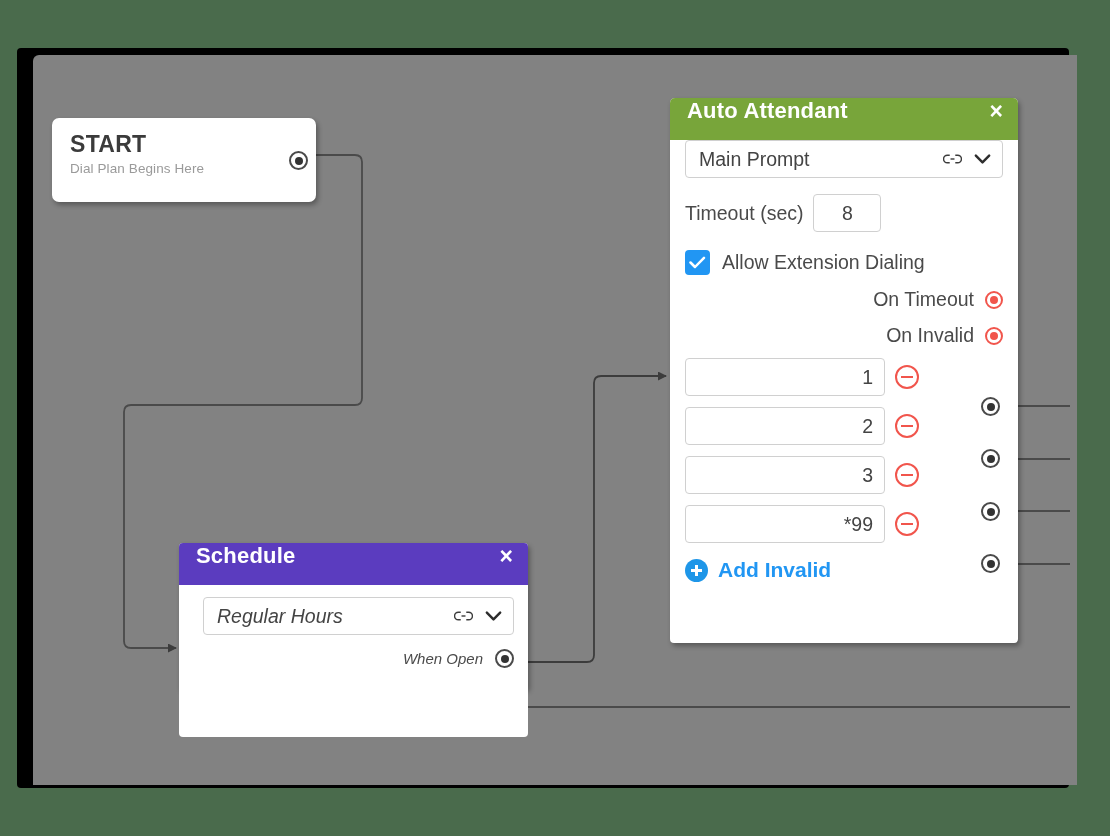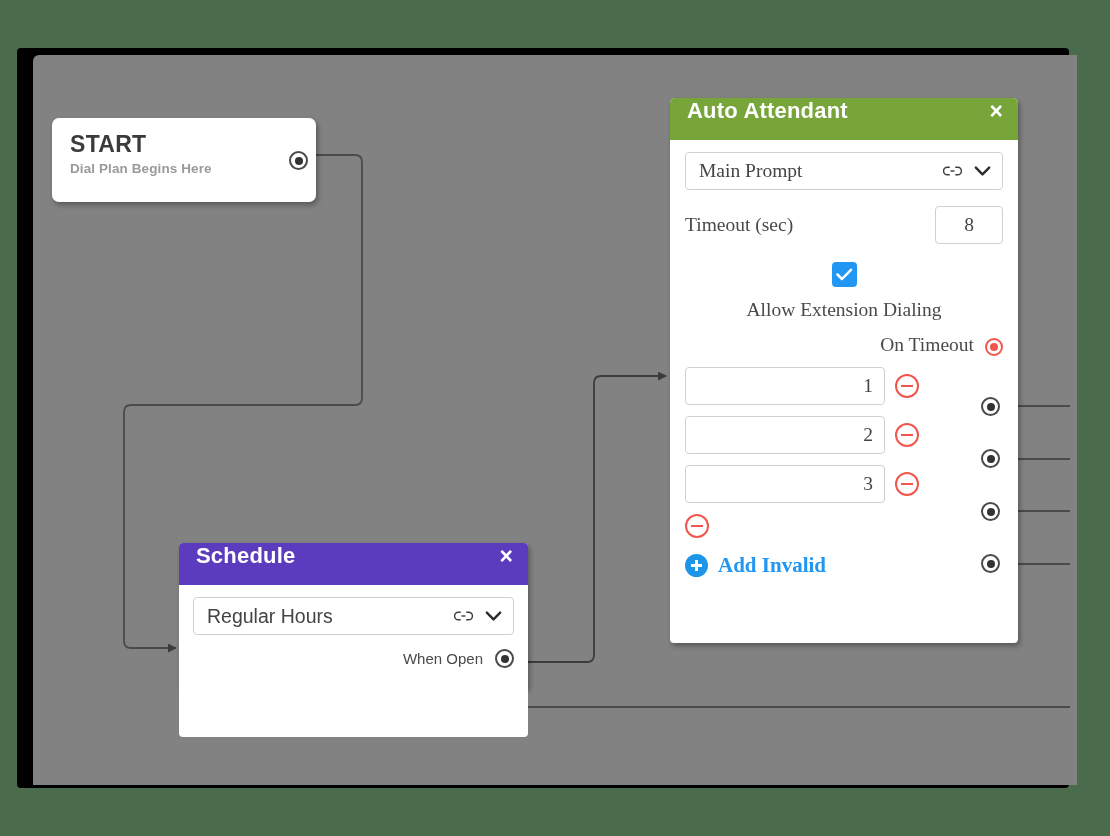--- a/index.html
+++ b/index.html
@@ -60,21 +60,20 @@
     font-weight: bold;
     color: #3b3b3b;
     letter-spacing: 0.3px;
     line-height: 1.05;
   }
   #start-sub {
     font-size: 13.5px;
     color: #9a9a9a;
     margin-top: 5px;
     letter-spacing: 0.1px;
-    font-weight: bold;
   }
 
   
   .port {
     position: absolute;
     width: 19px; height: 19px;
     border-radius: 50%;
     background: #ffffff;
     border: 2.5px solid #4a4a4a;
     box-sizing: border-box;
@@ -144,30 +143,29 @@
     left: 670px; top: 98px;
     width: 348px; height: 545px;
     border-radius: 5px 5px 4px 4px;
     overflow: visible;
   }
   #aa-header {
     background: #78a53a;
     border-radius: 5px 5px 0 0;
   }
   #aa-body {
-    padding: 12px 15px 0 15px;
+    padding: 0 15px 0 15px;
     box-sizing: border-box;
     height: 371px;
     border-radius: 0 0 4px 4px;
-    font-family: Liberation Serif, serif;
   }
   .timeout-row {
     display: flex;
     align-items: center;
-    justify-content: space-between;
+    justify-content: flex-start;
     gap: 10px;
     margin-top: 16px;
   }
   .field-label {
     font-size: 19.5px;
     color: #4a4a4a;
   }
   .timeout-input {
     width: 68px; height: 38px;
     border: 1px solid #d0d0d0;
@@ -178,33 +176,32 @@
     justify-content: center;
     font-size: 19.5px;
     color: #444444;
     background: #fff;
   }
   .check-row {
     display: flex;
     align-items: center;
     gap: 12px;
     margin-top: 18px;
-    flex-direction: column;
   }
   .checkbox {
     width: 25px; height: 25px;
     border-radius: 4px;
     background: #2196f3;
     display: flex;
     align-items: center;
     justify-content: center;
   }
   .radio-row {
     display: flex;
-    align-items: flex-end;
+    align-items: center;
     justify-content: flex-end;
     gap: 11px;
     margin-top: 13px;
   }
   .radio-red {
     width: 18px; height: 18px;
     border-radius: 50%;
     border: 2px solid #f1554c;
     box-sizing: border-box;
     position: relative;
@@ -283,24 +280,25 @@
   }
 
   
   #sched-panel {
     left: 179px; top: 543px;
     width: 349px; height: 146px;
     border-radius: 4px;
   }
   #sched-header { background: #5b3cbf; border-radius: 4px 4px 0 0; }
   #sched-body {
-    padding: 12px 14px 0 14px;
+    padding: 12px 14px 0 24px;
     box-sizing: border-box;
     height: 152px;
     border-radius: 0 0 4px 4px;
+    font-style: italic;
   }
   .out-row {
     display: flex;
     align-items: center;
     justify-content: flex-end;
     gap: 12px;
     margin-top: 14px;
   }
   .out-label {
     font-size: 15px;
@@ -376,40 +374,45 @@
         </svg>
       </span>
       <span class="field-label">Allow Extension Dialing</span>
     </div>
 
     <div class="radio-row">
       <span class="field-label">On Timeout</span>
       <span class="radio-red"></span>
     </div>
 
+    <div class="radio-row">
+      <span class="field-label">On Invalid</span>
+      <span class="radio-red"></span>
+    </div>
 
     <div class="option-row">
       <div class="option-input">1</div>
       <div class="minus-btn">
           <span></span>
         </div>
     </div>
     <div class="option-row">
       <div class="option-input">2</div>
       <div class="minus-btn">
           <span></span>
         </div>
     </div>
     <div class="option-row">
       <div class="option-input">3</div>
       <div class="minus-btn">
           <span></span>
         </div>
     </div>
     <div class="option-row">
+      <div class="option-input">*99</div>
       <div class="minus-btn">
           <span></span>
         </div>
     </div>
 
     <div class="add-option">
       <span class="plus-circle"></span>
       <span class="add-option-label">Add Invalid</span>
     </div>
   </div>

